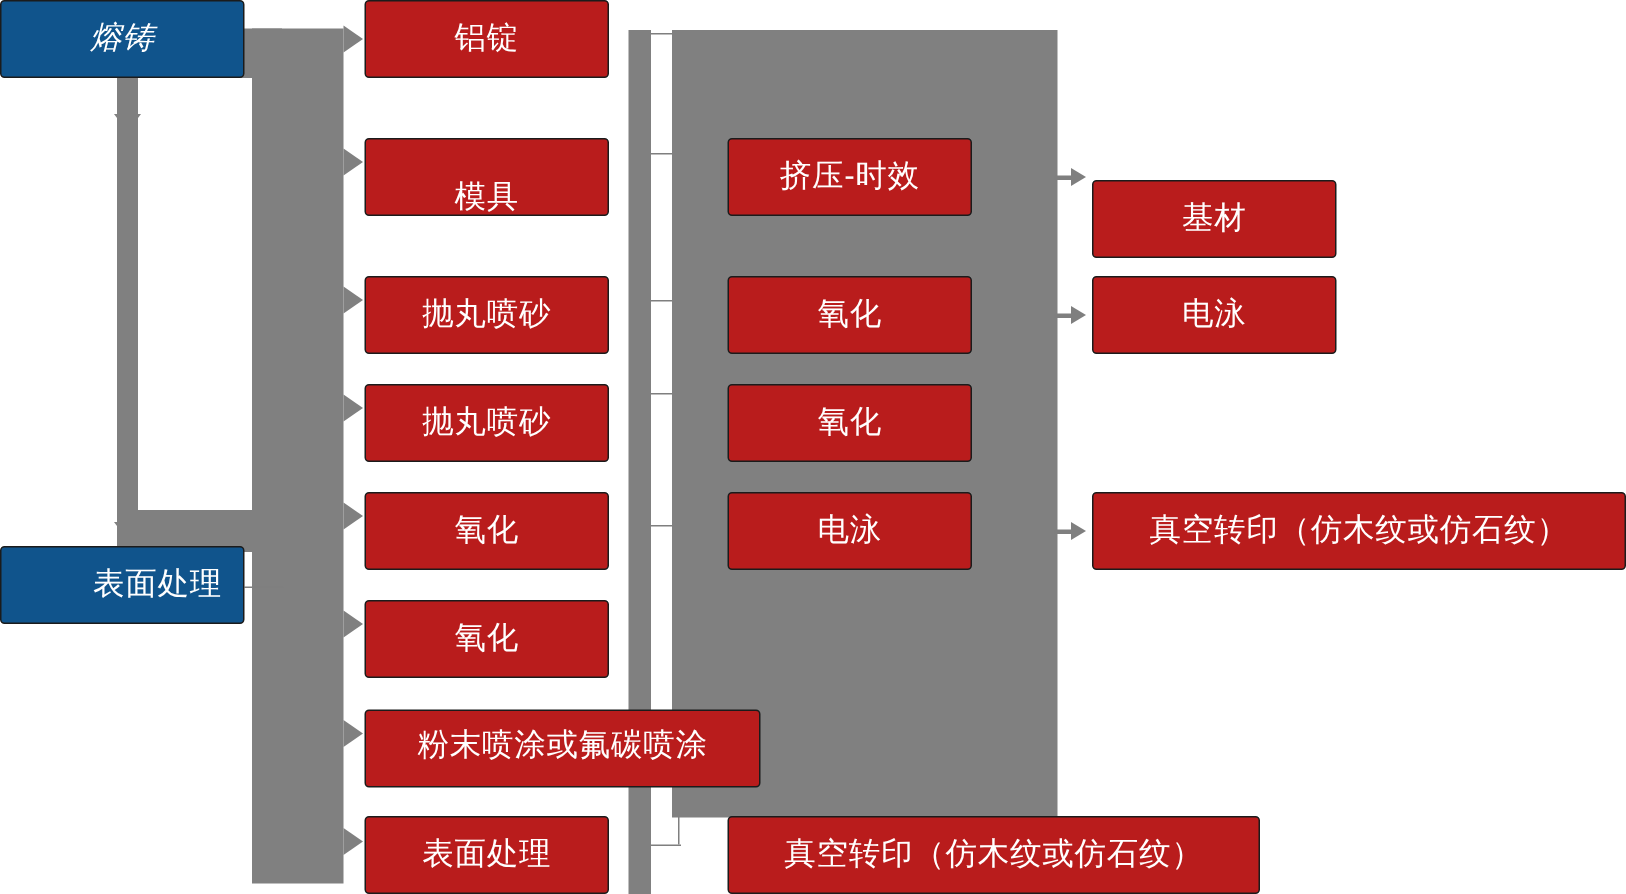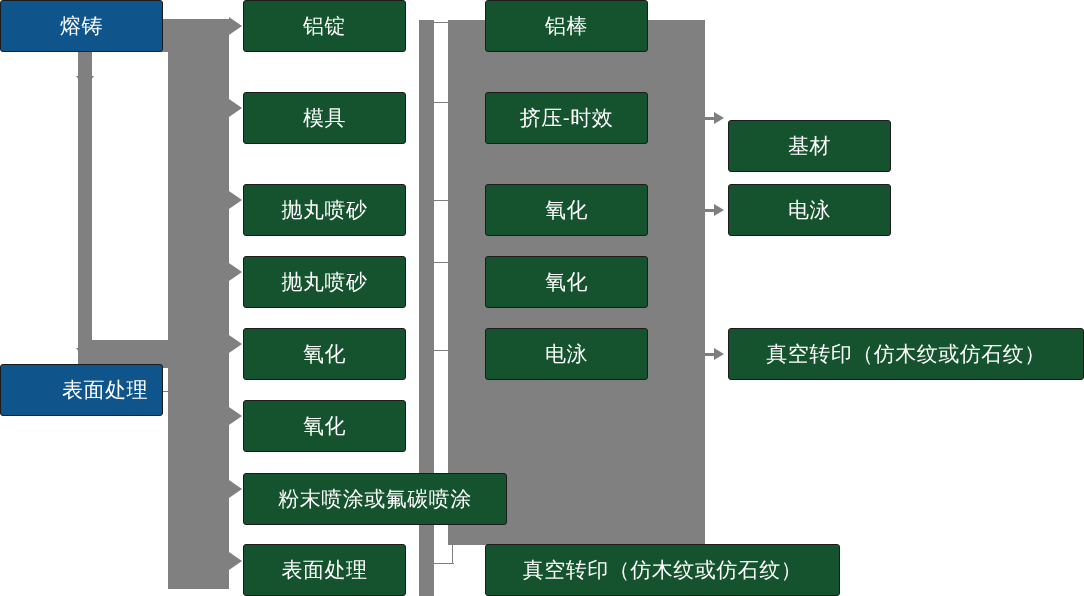--- a/index.html
+++ b/index.html
@@ -80,21 +80,21 @@
     border: 1px solid #1b1b1b;
     font-size: 21px;
     line-height: 1.1;
     white-space: nowrap;
     letter-spacing: 0.5px;
   }
   .box.dark {
     background: #10548c;
   }
   .box.bright {
-    background: #14532d;
+    background: #b91c1c;
   }
   .box .shade {
     position: absolute;
     left: 3px;
     right: 3px;
     top: -4px;
     height: 5px;
     background: #0a6cb8;
     border-radius: 2px 2px 0 0;
     z-index: -1;
@@ -150,37 +150,37 @@
 
   <div class="tipline" style="left:703px; top:117px; width:12px;"></div>
   <div class="tip" style="left:714px; top:112px;"></div>
 
   <div class="tipline" style="left:703px; top:209px; width:12px;"></div>
   <div class="tip" style="left:714px; top:204px;"></div>
 
   <div class="tipline" style="left:703px; top:353px; width:12px;"></div>
   <div class="tip" style="left:714px; top:348px;"></div>
 
-  <div class="box dark" style="left:0px; top:0px; width:163px; height:52px;">
+  <div class="box dark" style="left:0px; top:0px; width:163px; height:52px;font-style:italic;">
     <span class="shade-b"></span>
     <span>熔铸</span>
   </div>
 
 
   <div class="box dark" style="left:0px; top:364px; width:163px; height:52px;padding-left:47px;">
     <span class="shade-b"></span>
     <span>表面处理</span>
   </div>
 
   <div class="box bright" style="left:243px; top:0px; width:163px; height:52px;">
     <span class="shade-b"></span>
     <span>铝锭</span>
   </div>
 
-  <div class="box bright" style="left:243px; top:92px; width:163px; height:52px;">
+  <div class="box bright" style="left:243px; top:92px; width:163px; height:52px;align-items:flex-end;">
     <span class="shade"></span>
     <span>模具</span>
   </div>
 
   <div class="box bright" style="left:243px; top:184px; width:163px; height:52px;">
     <span class="shade"></span>
     <span>抛丸喷砂</span>
   </div>
 
   <div class="box bright" style="left:243px; top:256px; width:163px; height:52px;">
@@ -191,34 +191,30 @@
   <div class="box bright" style="left:243px; top:328px; width:163px; height:52px;">
     <span class="shade"></span>
     <span>氧化</span>
   </div>
 
   <div class="box bright" style="left:243px; top:400px; width:163px; height:52px;">
     <span class="shade"></span>
     <span>氧化</span>
   </div>
 
-  <div class="box bright" style="left:243px; top:473px; width:264px; height:52px;">
+  <div class="box bright" style="left:243px; top:473px; width:264px; height:52px;font-family:Liberation Mono, monospace;">
     <span class="shade"></span>
     <span>粉末喷涂或氟碳喷涂</span>
   </div>
 
   <div class="box bright" style="left:243px; top:544px; width:163px; height:52px;">
     <span class="shade"></span>
     <span>表面处理</span>
   </div>
 
-  <div class="box bright" style="left:485px; top:0px; width:163px; height:52px;">
-    <span class="shade-b"></span>
-    <span>铝棒</span>
-  </div>
 
   <div class="box bright" style="left:485px; top:92px; width:163px; height:52px;align-items:center;">
     <span class="shade"></span>
     <span>挤压-时效</span>
   </div>
 
   <div class="box bright" style="left:485px; top:184px; width:163px; height:52px;">
     <span class="shade"></span>
     <span>氧化</span>
   </div>

